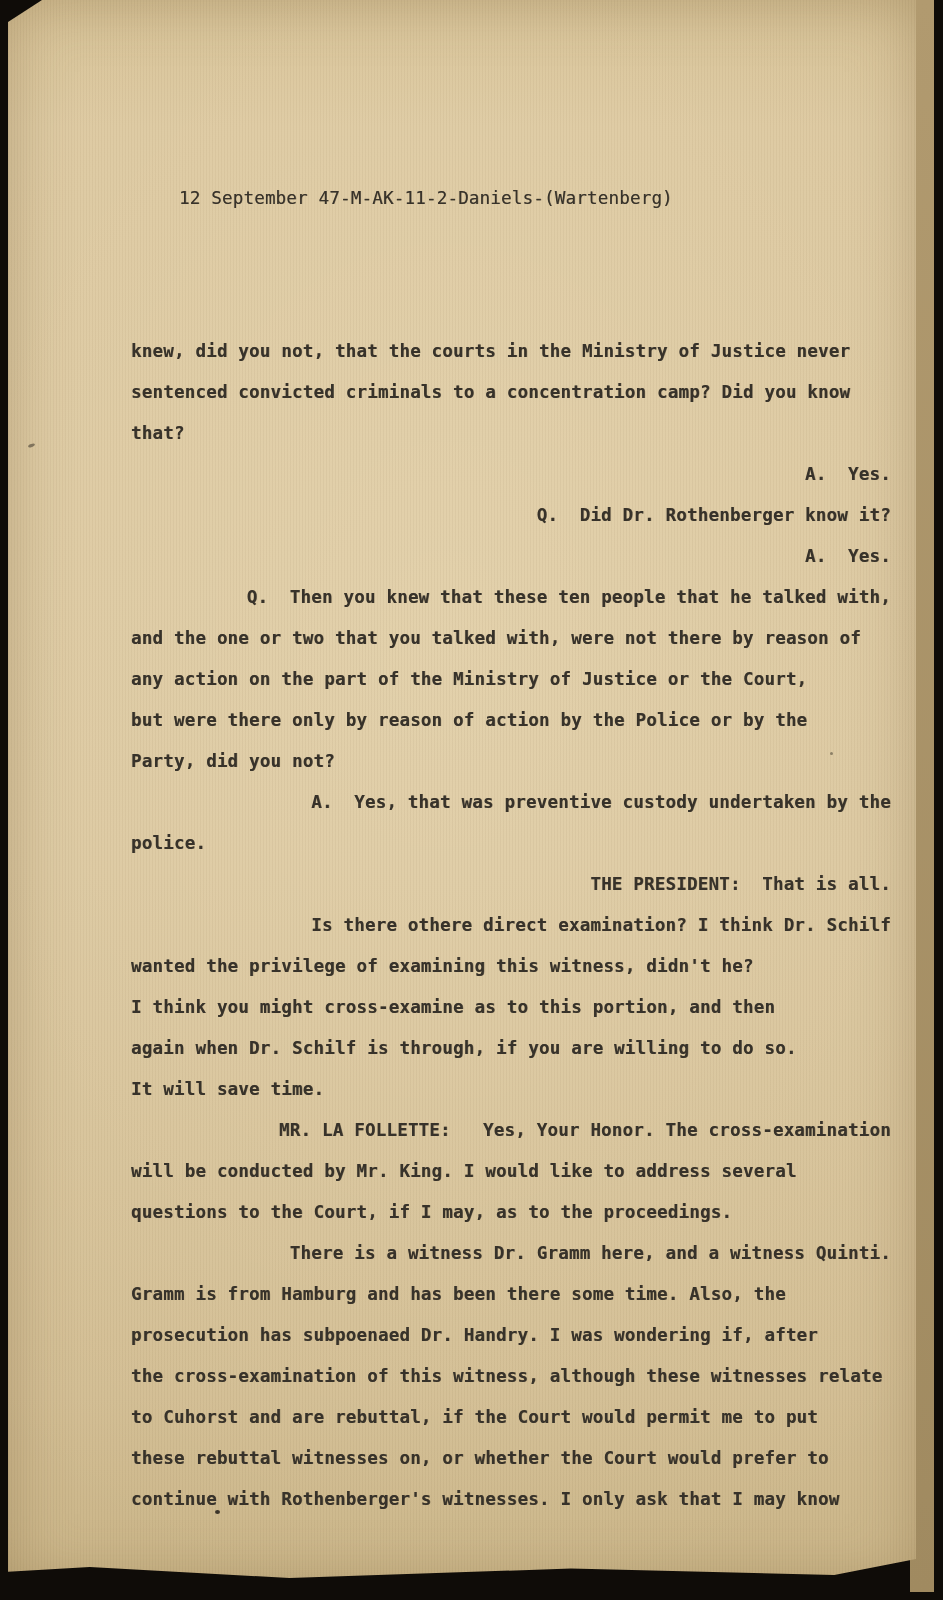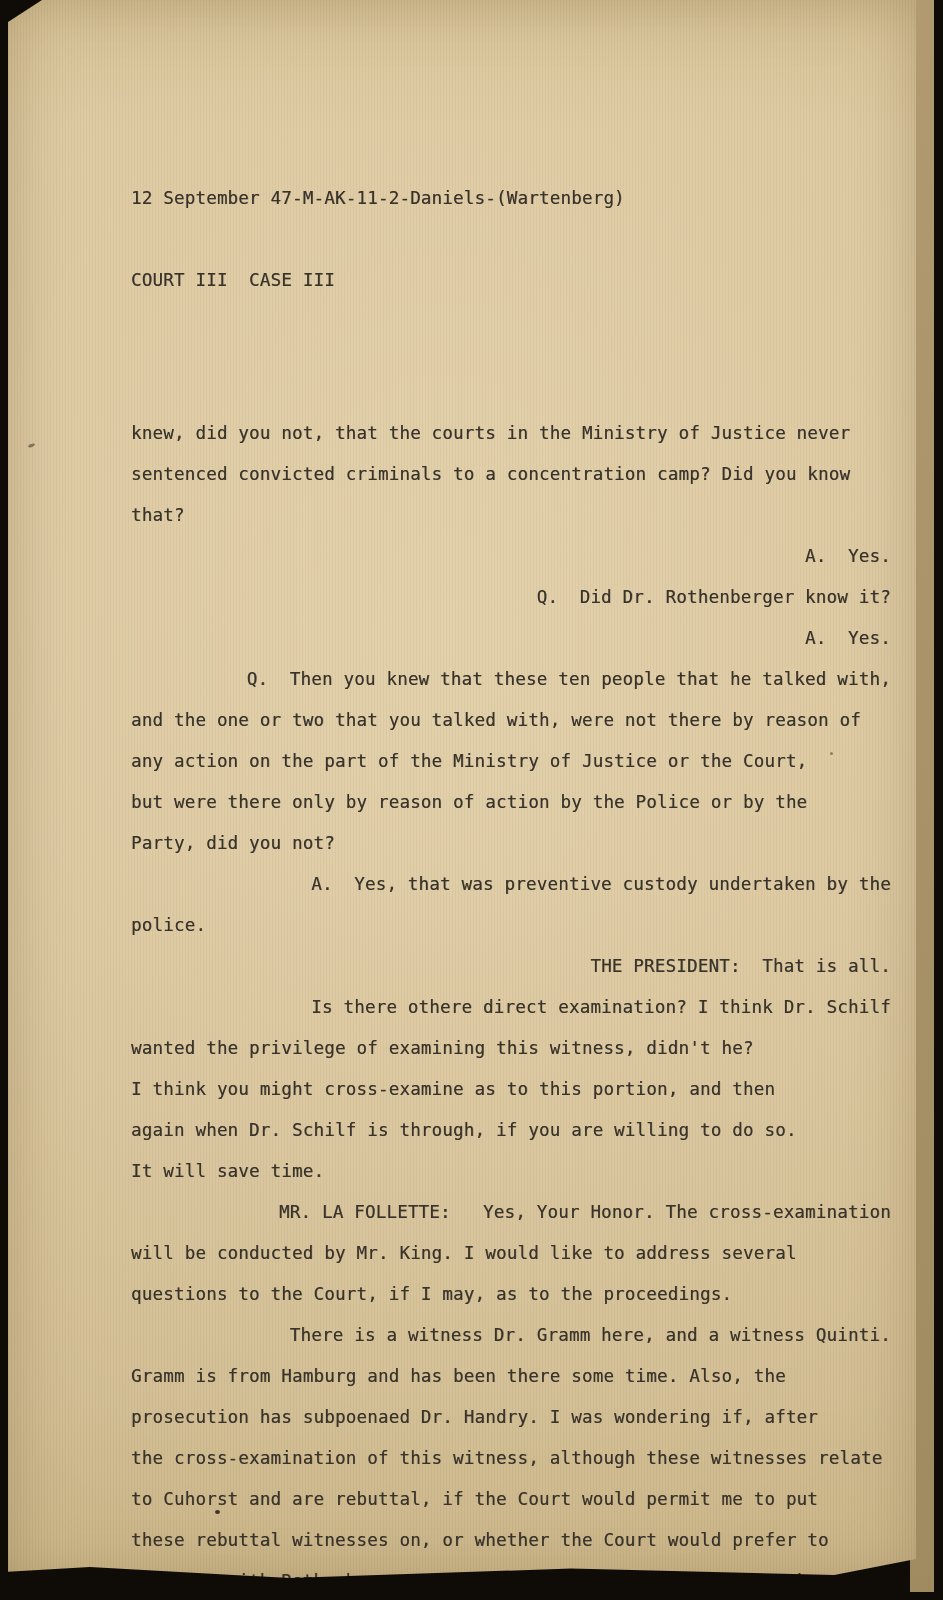--- a/index.html
+++ b/index.html
@@ -29,41 +29,40 @@
     position:absolute;left:8px;top:0;width:0;height:0;
     border-top:22px solid #0f0c08;border-right:34px solid transparent;
   }
   .content{
     position:absolute;left:123px;top:0;width:760px;
     color:#37322a;font-size:17.5px;letter-spacing:0.2px;
     text-shadow:0.4px 0.4px 0.5px rgba(45,40,30,0.5);
     white-space:pre;
   }
   .hdr{line-height:42px;}
-  .hdr-block{padding-top:97px;}
+  .hdr-block{padding-top:97px;margin-left:48px;}
   .body-block{padding-top:12px;}
-  .typed-line{line-height:41px;height:41px;}
+  .typed-line{line-height:41px;height:41px;font-weight:bold;}
   .typed-line.indent{padding-left:63px;text-align:right;}
   .speck{position:absolute;background:#3c352a;border-radius:50%;}
   .speck.s1{left:207px;top:1510px;width:5px;height:4px;}
   .speck.s2{left:20px;top:444px;width:7px;height:3px;opacity:0.55;transform:rotate(-20deg);}
   .speck.s3{left:822px;top:752px;width:3px;height:3px;opacity:0.5;}
 </style>
 </head>
 <body>
 
 <div class="under-strip"></div>
 
 <div class="paper">
   <div class="grain"></div>
 
   <div class="content">
     <div class="hdr-block">
       <div class="hdr">12 September 47-M-AK-11-2-Daniels-(Wartenberg)</div>
-      <div class="hdr">COURT III  CASE III</div>
     </div>
 
     <div class="body-block"><div class="typed-line">knew, did you not, that the courts in the Ministry of Justice never</div><div class="typed-line">sentenced convicted criminals to a concentration camp? Did you know</div><div class="typed-line">that?</div><div class="typed-line indent">A.  Yes.</div><div class="typed-line indent">Q.  Did Dr. Rothenberger know it?</div><div class="typed-line indent">A.  Yes.</div><div class="typed-line indent">Q.  Then you knew that these ten people that he talked with,</div><div class="typed-line">and the one or two that you talked with, were not there by reason of</div><div class="typed-line">any action on the part of the Ministry of Justice or the Court,</div><div class="typed-line">but were there only by reason of action by the Police or by the</div><div class="typed-line">Party, did you not?</div><div class="typed-line indent">A.  Yes, that was preventive custody undertaken by the</div><div class="typed-line">police.</div><div class="typed-line indent">THE PRESIDENT:  That is all.</div><div class="typed-line indent">Is there othere direct examination? I think Dr. Schilf</div><div class="typed-line">wanted the privilege of examining this witness, didn't he?</div><div class="typed-line">I think you might cross-examine as to this portion, and then</div><div class="typed-line">again when Dr. Schilf is through, if you are willing to do so.</div><div class="typed-line">It will save time.</div><div class="typed-line indent">MR. LA FOLLETTE:   Yes, Your Honor. The cross-examination</div><div class="typed-line">will be conducted by Mr. King. I would like to address several</div><div class="typed-line">questions to the Court, if I may, as to the proceedings.</div><div class="typed-line indent">There is a witness Dr. Gramm here, and a witness Quinti.</div><div class="typed-line">Gramm is from Hamburg and has been there some time. Also, the</div><div class="typed-line">prosecution has subpoenaed Dr. Handry. I was wondering if, after</div><div class="typed-line">the cross-examination of this witness, although these witnesses relate</div><div class="typed-line">to Cuhorst and are rebuttal, if the Court would permit me to put</div><div class="typed-line">these rebuttal witnesses on, or whether the Court would prefer to</div><div class="typed-line">continue with Rothenberger's witnesses. I only ask that I may know</div></div>
 
     
   </div>
 
   <div class="speck s1"></div>
   <div class="speck s2"></div>
   <div class="speck s3"></div>

